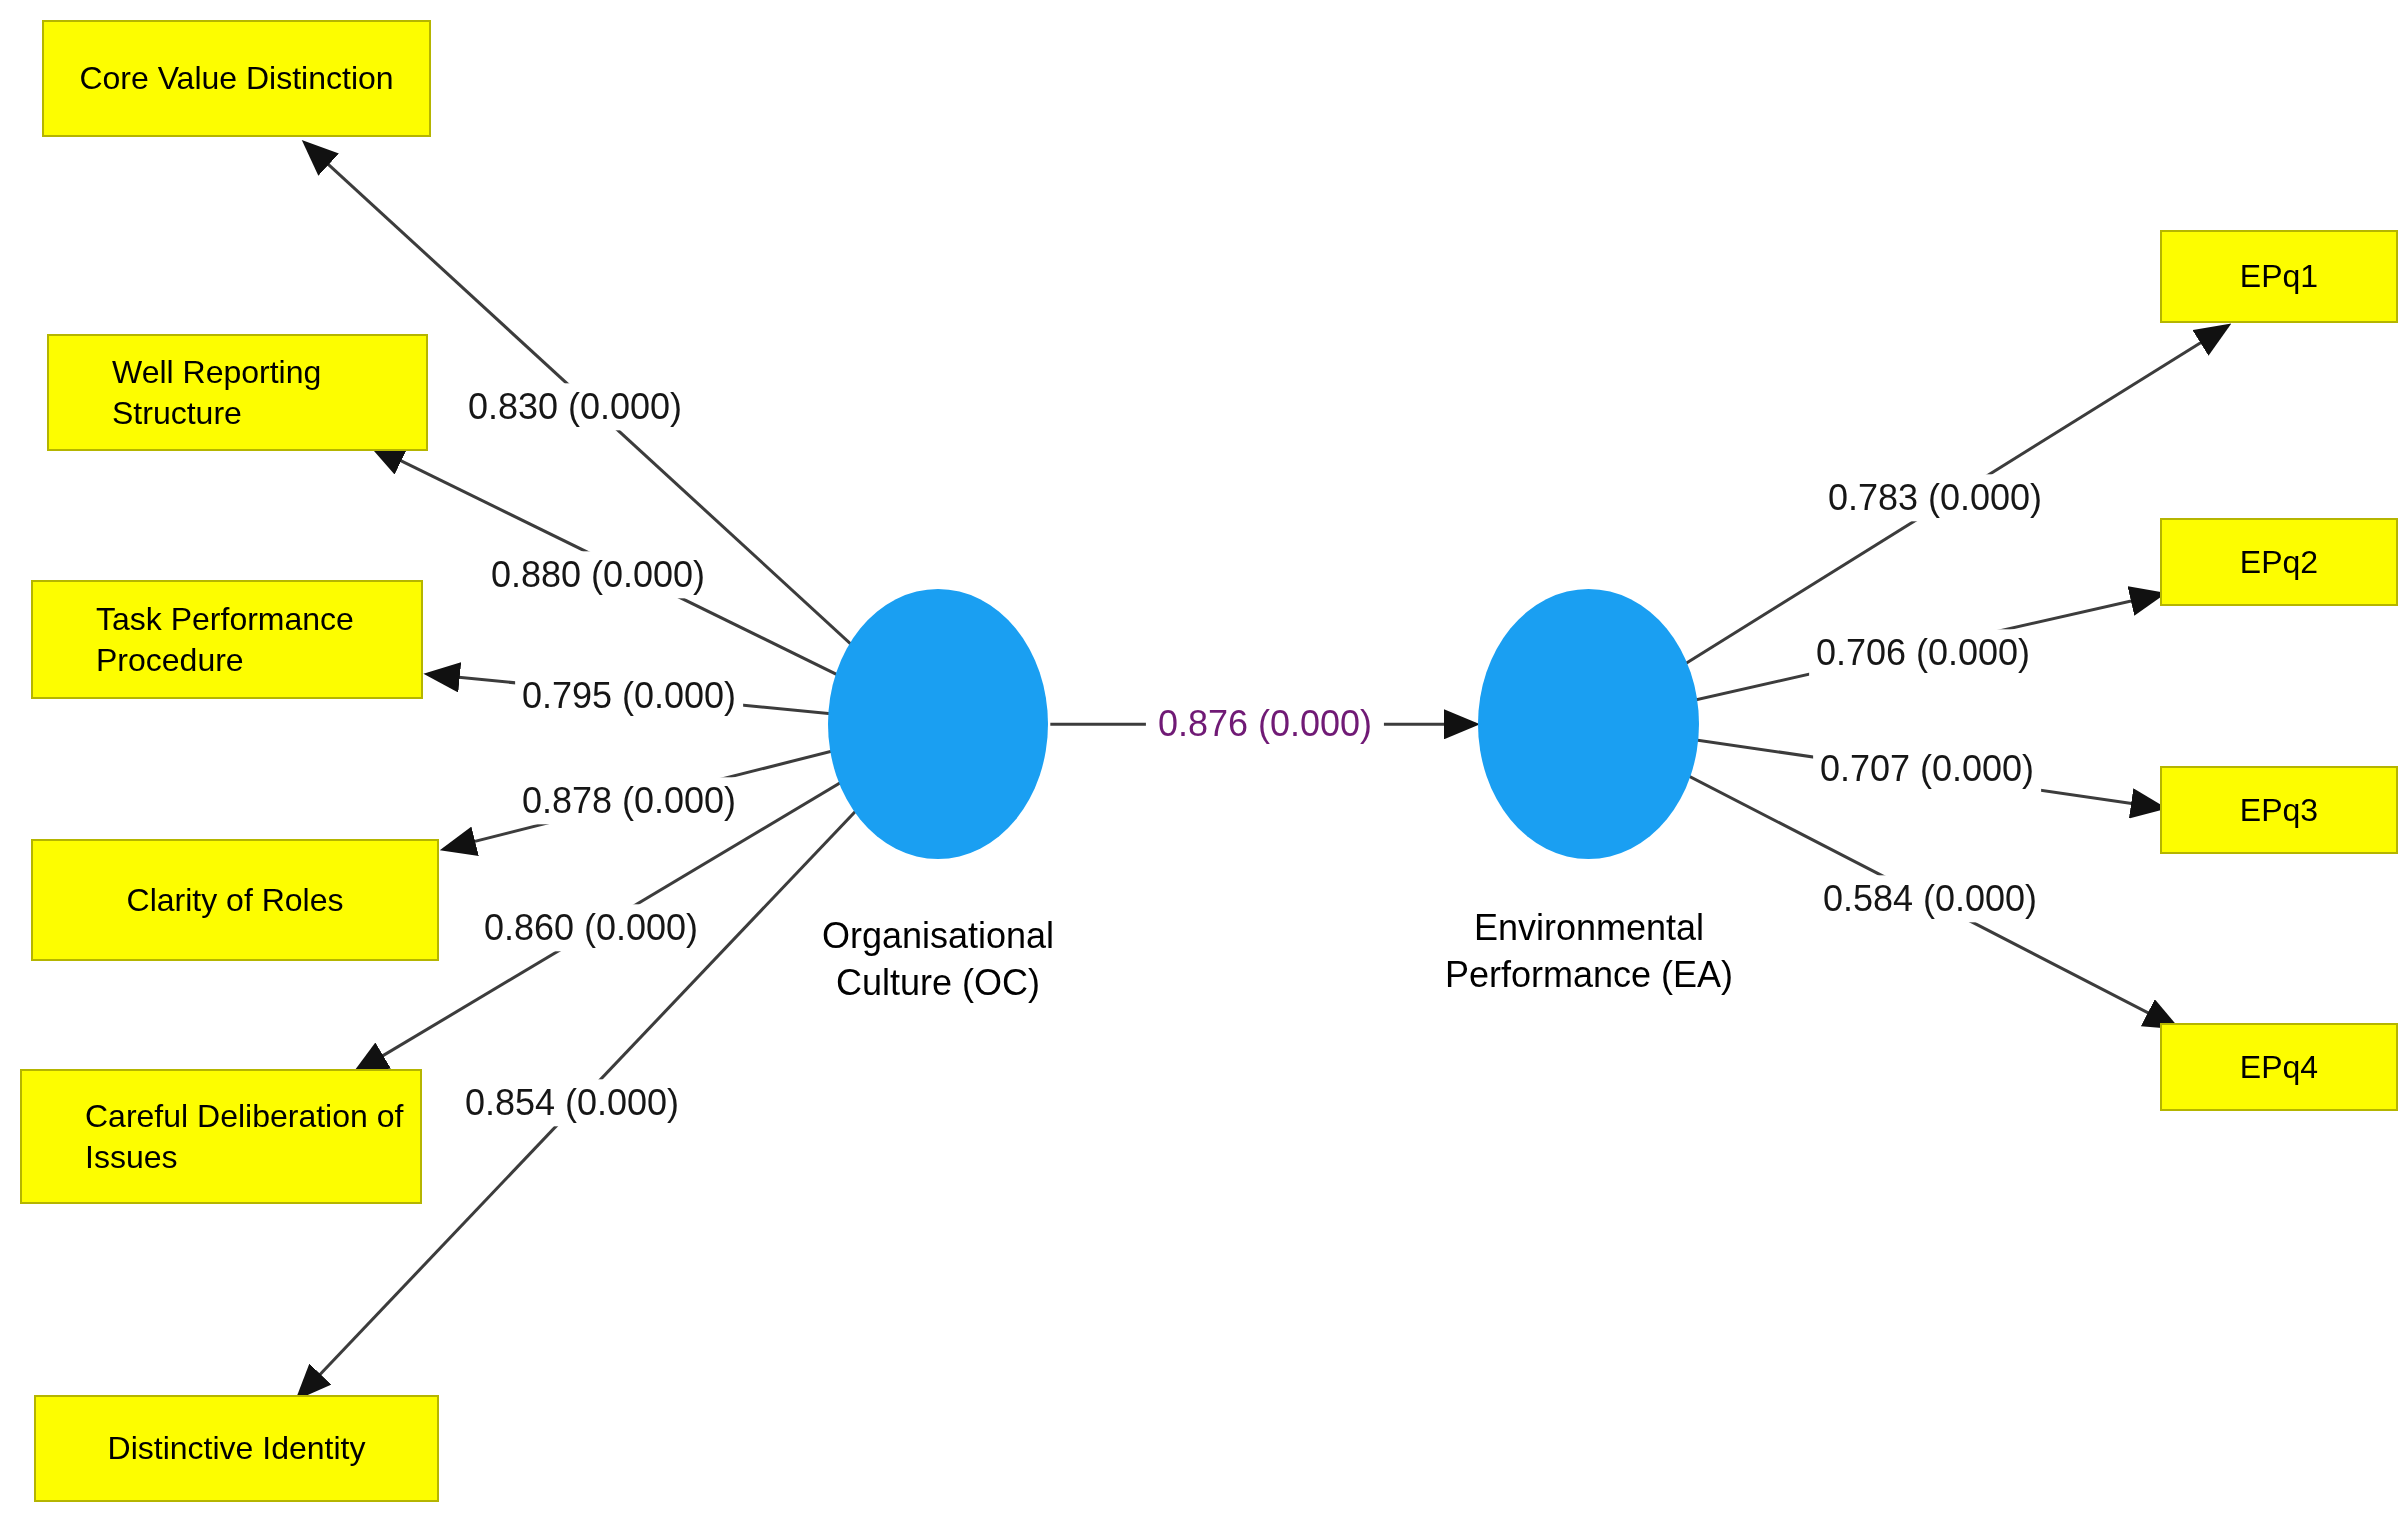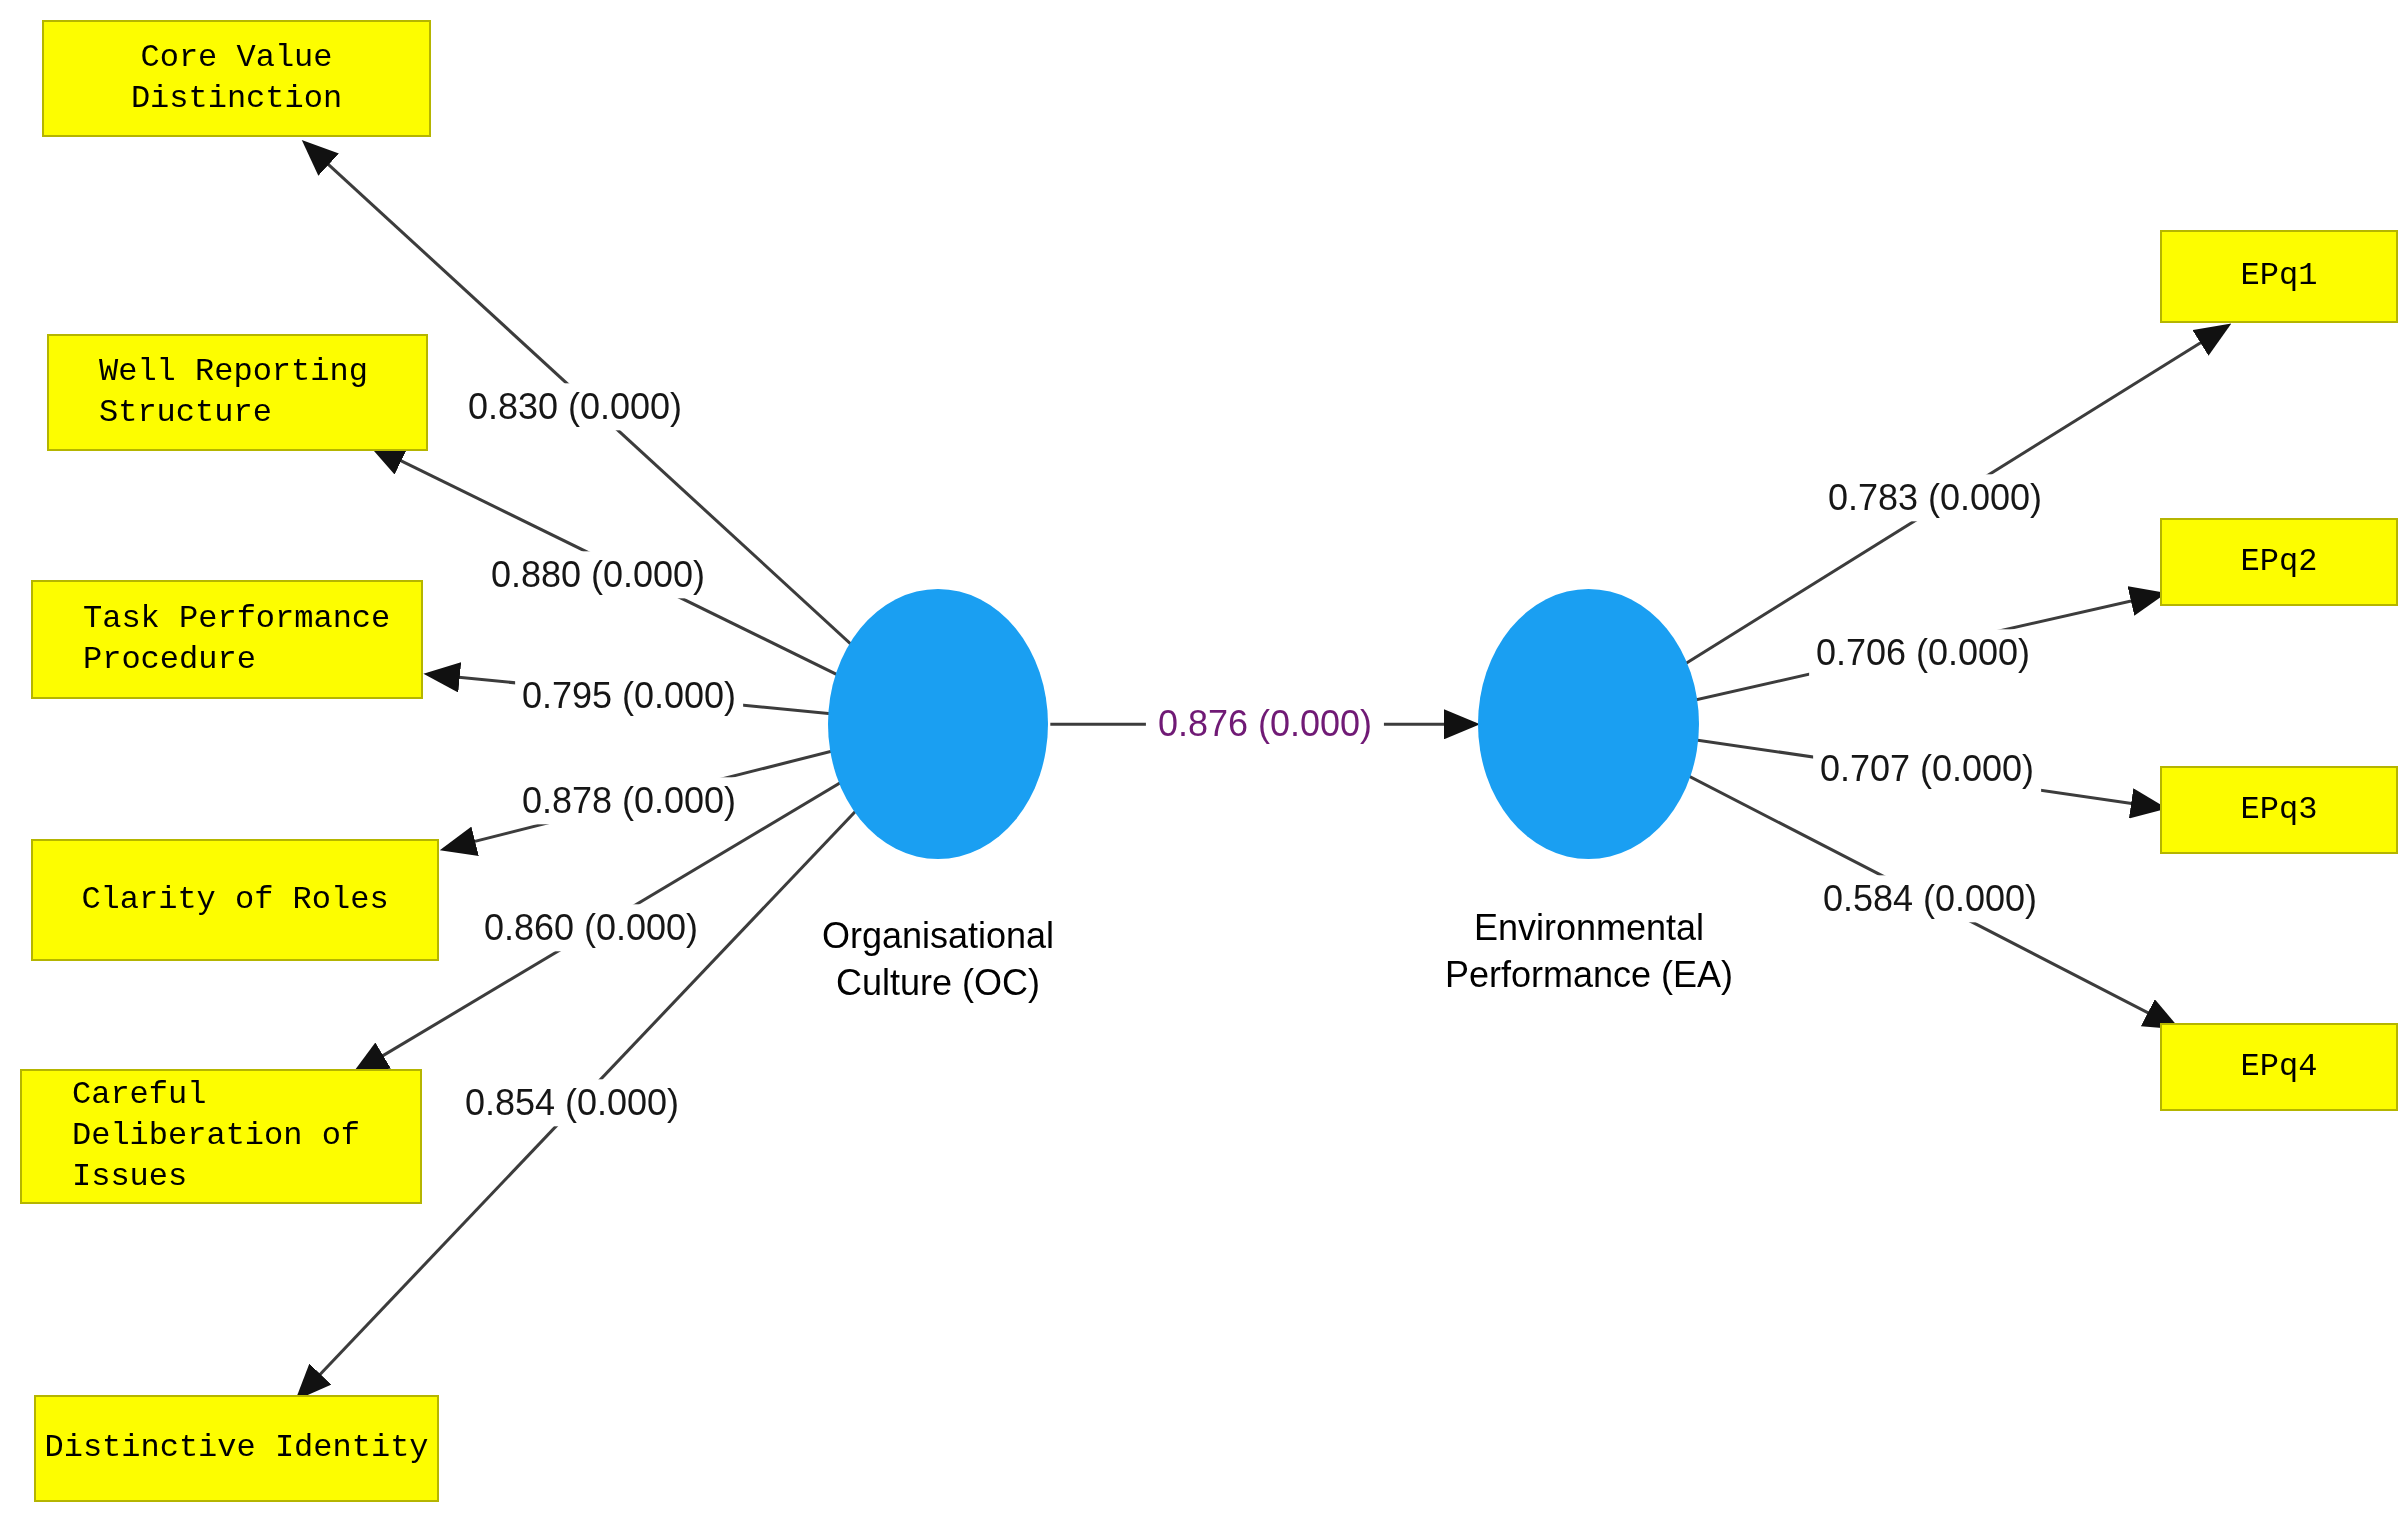--- a/index.html
+++ b/index.html
@@ -18,24 +18,23 @@
   .indicator {
     position: absolute;
     background: #fdfd00;
     border: 2.7px solid #b5b500;
     box-sizing: border-box;
     display: flex;
     align-items: center;
     font-size: 32px;
     line-height: 1.28;
     color: #000000;
-    font-family: Liberation Mono, monospace;
   }
   .indicator.center { justify-content: center; text-align: center; }
-  .indicator.leftpad { padding-left: 50px; text-align: left; }
+  .indicator.leftpad { padding-left: 63px; text-align: left; }
 
   .construct {
     position: absolute;
     background: #1a9ff2;
     border-radius: 50%;
   }
   .construct-caption {
     position: absolute;
     transform: translateX(-50%);
     white-space: pre-line;

